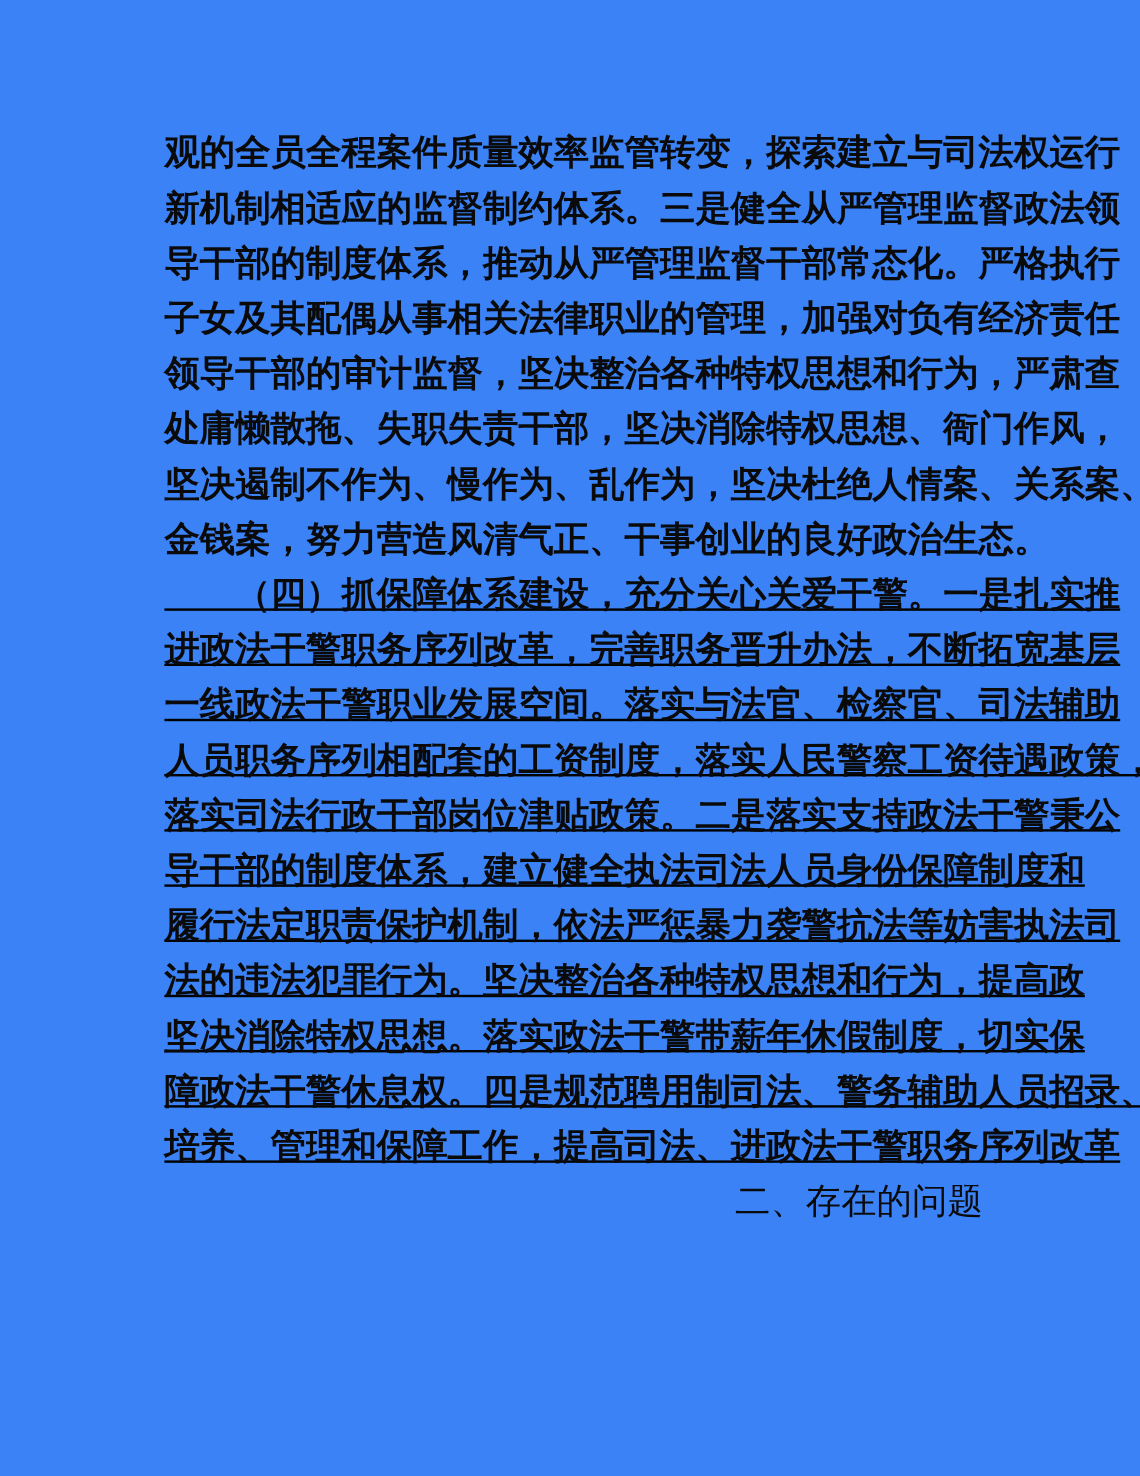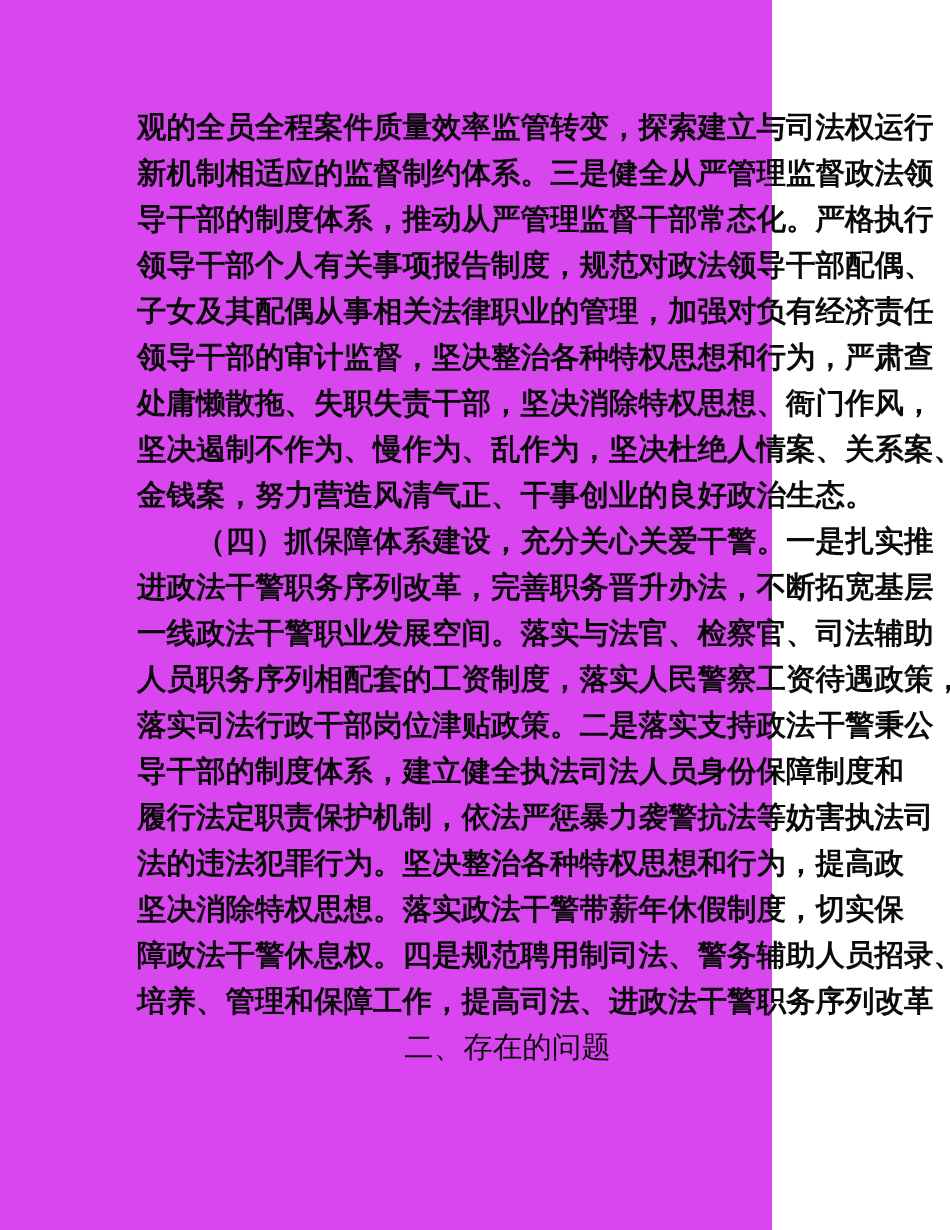--- a/index.html
+++ b/index.html
@@ -10,23 +10,23 @@
   }
   body {
     width: 950px;
     height: 1230px;
     font-family: "DejaVu Sans", "Liberation Sans", sans-serif;
     color: #000000;
     overflow: hidden;
   }
   .page {
     position: relative;
-    width: 772px;
+    width: 950px;
     height: 1230px;
-    background: #d946ef;
+    background: #3b82f6;
     box-sizing: border-box;
   }
   .textblock {
     position: absolute;
     left: 137px;
     top: 104px;
     width: 682px;
   }
   
   .ln {
@@ -49,44 +49,44 @@
   }
   
   .ln.indent {
     text-indent: 0;
   }
   .para {
     display: block;
   }
   .para + .para {
     margin-top: 0px;
+    text-decoration: underline;
   }
   .heading {
     display: block;
     height: 46px;
     line-height: 46px;
     font-size: 29.5px;
     font-weight: 400;
     white-space: pre;
     color: #0a0a0a;
-    text-align: center;
+    text-align: right;
   }
 </style>
 </head>
 <body>
 
 <div class="page">
 
   <div class="textblock">
 
     <div class="para">
       <span class="ln">观的全员全程案件质量效率监管转变，探索建立与司法权运行</span>
       <span class="ln">新机制相适应的监督制约体系。三是健全从严管理监督政法领</span>
       <span class="ln">导干部的制度体系，推动从严管理监督干部常态化。严格执行</span>
-      <span class="ln">领导干部个人有关事项报告制度，规范对政法领导干部配偶、</span>
       <span class="ln">子女及其配偶从事相关法律职业的管理，加强对负有经济责任</span>
       <span class="ln">领导干部的审计监督，坚决整治各种特权思想和行为，严肃查</span>
       <span class="ln">处庸懒散拖、失职失责干部，坚决消除特权思想、衙门作风，</span>
       <span class="ln">坚决遏制不作为、慢作为、乱作为，坚决杜绝人情案、关系案、</span>
       <span class="ln last">金钱案，努力营造风清气正、干事创业的良好政治生态。</span>
     </div>
 
     <div class="para">
       <span class="ln indent">　　（四）抓保障体系建设，充分关心关爱干警。一是扎实推</span>
       <span class="ln">进政法干警职务序列改革，完善职务晋升办法，不断拓宽基层</span>

